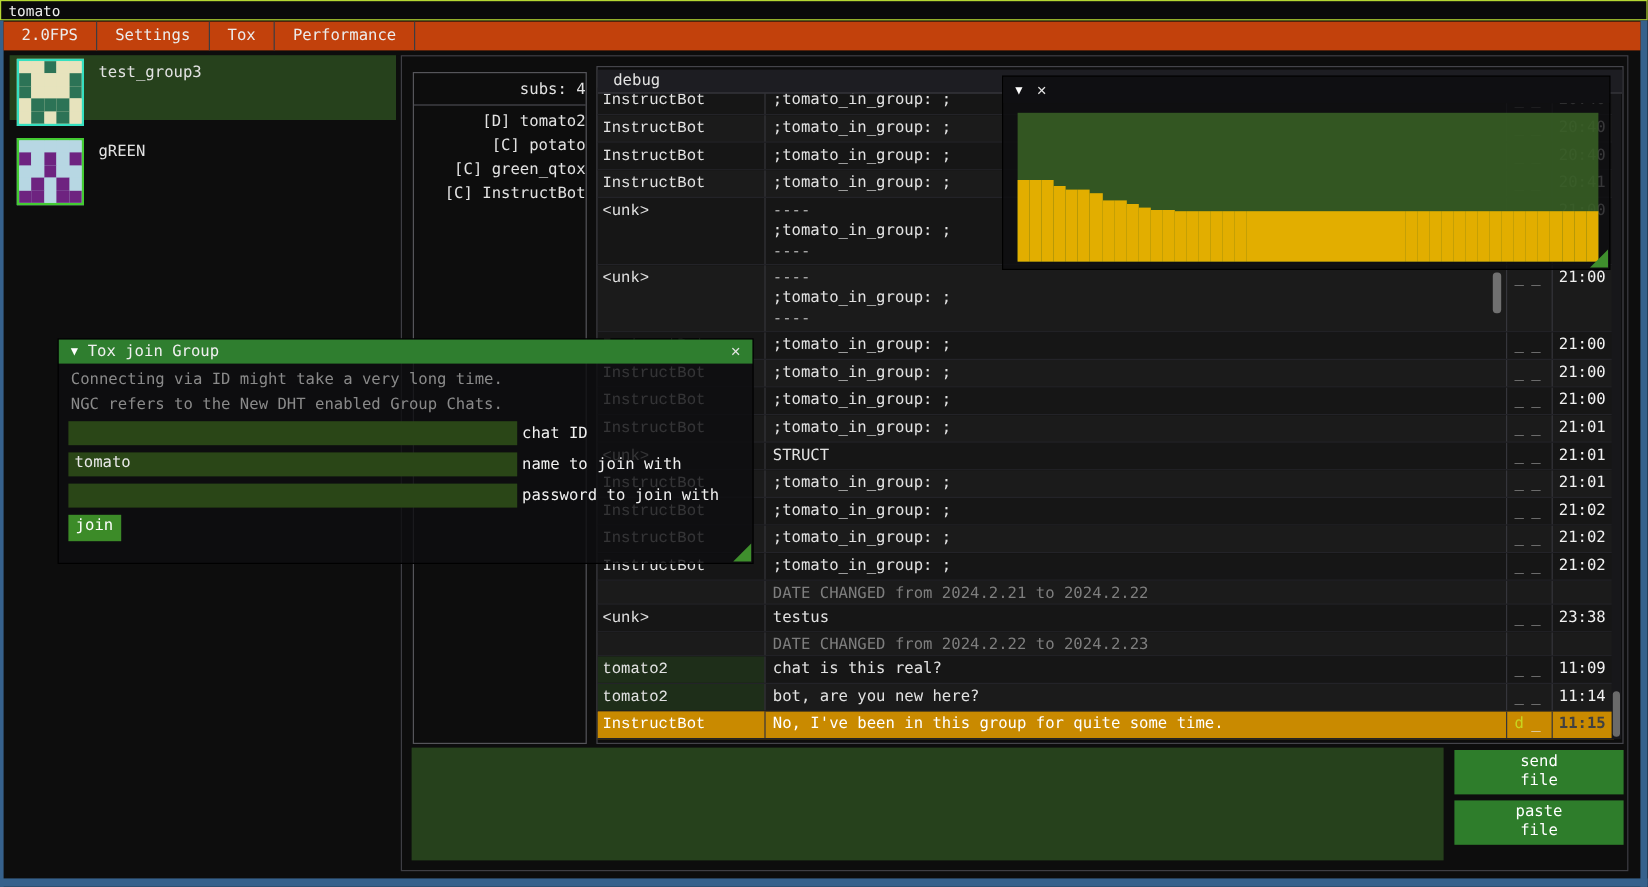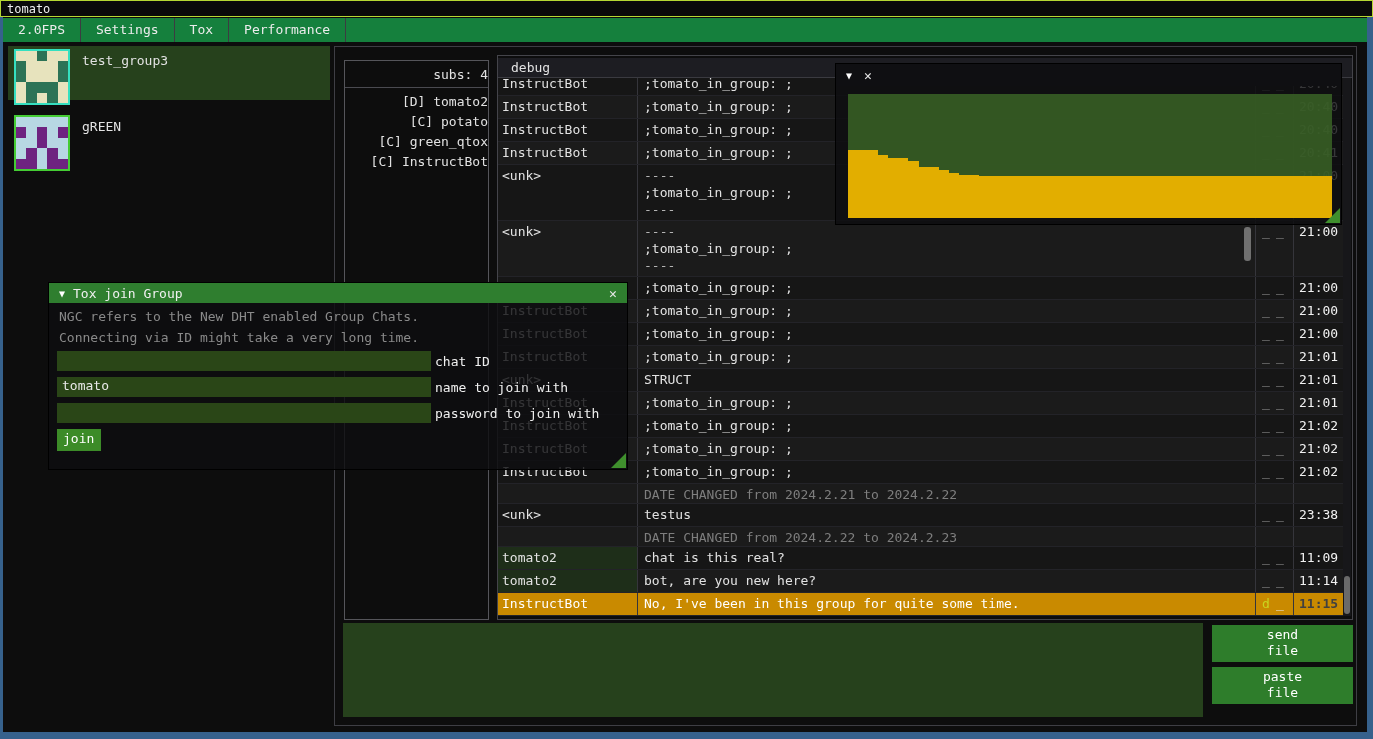--- a/index.html
+++ b/index.html
@@ -13,21 +13,21 @@
   .abs { position:absolute; }
 
   
   #titlebar { left:0; top:0; width:1373px; height:17px; background:#0a0a0a;
     border:1px solid #b6d833; padding:1px 0 0 6px; font-size:12px; color:#efefef; }
   #frame-left  { left:0; top:17px; width:3px;  height:722px; background:#36618c; }
   #frame-right { left:1367px; top:17px; width:6px; height:722px; background:#36618c; }
   #frame-bottom{ left:0; top:732px; width:1373px; height:7px; background:#36618c; }
 
   
-  #menubar { left:3px; top:18px; width:1364px; height:24px; background:#15803d;
+  #menubar { left:3px; top:18px; width:1364px; height:24px; background:#c2410c;
     display:flex; align-items:stretch; }
   .menu-item { padding:4px 15px 0 15px; color:#ececec; }
   .menu-sep { width:1px; background:#3c3c42; }
 
   
   .group-row { left:8px; width:322px; height:54px; position:absolute; }
   .group-row.selected { background:#26411c; }
   .g-avatar { position:absolute; left:6px; top:3px; width:56px; height:56px;
     display:grid; grid-template-columns:repeat(5,1fr); grid-template-rows:repeat(5,1fr); }
   .g-label { position:absolute; left:74px; top:7px; }
@@ -42,21 +42,21 @@
   .sub-row { padding:2px 0 2px 9px; height:20px; white-space:nowrap; }
 
   
   #chat-panel { left:497px; top:55px; width:856px; height:565px; border:1px solid #44444a;
     overflow:hidden; }
   #chat-rows { position:absolute; left:0; top:17px; width:847px; }
   #debug-bar { position:absolute; left:0; top:2px; width:854px; height:20px;
     background:#1d1d22; border-bottom:1px solid #3a3a40; padding:2px 0 0 13px; z-index:5; }
   .row { display:flex; border-bottom:1px solid #232328; background:#161616; }
   .row.alt { background:#1b1b1b; }
-  .c-name { width:139px; padding:3px 4px 0 4px; overflow:hidden; white-space:nowrap; }
+  .c-name { width:139px; padding:3px 4px 0 4px; overflow:hidden; white-space:nowrap;font-family:Liberation Mono, monospace; }
   .c-name.self { background:#1e2e19; }
   .c-msg  { width:618px; border-left:1px solid #35353b; padding:3px 4px 0 6px;
     overflow:hidden; position:relative; }
   .c-flags{ width:38px;  border-left:1px solid #35353b; padding:3px 0 0 6px; color:#9c9c9c; }
   .c-flags span { display:inline-block; width:14px; }
   .c-time { width:52px;  border-left:1px solid #35353b; padding:3px 0 0 5px; color:#f2f2f2;
     white-space:nowrap; }
   .row.date-row { color:#7e7e7e; }
   .row.hl, .row.hl .c-name { background:#c98a00; color:#ffffff; }
   .row.hl .c-time { color:#404040;font-weight:bold; }
@@ -449,22 +449,22 @@
     </div>
   <div class="resize-grip"></div>
 </div>
 
 <div id="join-window" class="imgui-window">
   <div class="imgui-titlebar focused">
     <span class="collapse-arrow">▼</span>
     <span class="win-title">Tox join Group</span>
     <span class="win-close">✕</span>
   </div>
+  <div class="join-hint">Connecting via ID might take a very long time.</div>
   <div class="join-hint">NGC refers to the New DHT enabled Group Chats.</div>
-  <div class="join-hint">Connecting via ID might take a very long time.</div>
   <div id="join-fields">
       <div class="join-field-row" style="top: 68px;">
         <div class="join-input"></div>
         <div class="join-label">chat ID</div>
       </div>
       <div class="join-field-row" style="top: 94px;">
         <div class="join-input">tomato</div>
         <div class="join-label">name to join with</div>
       </div>
       <div class="join-field-row" style="top: 120px;">

